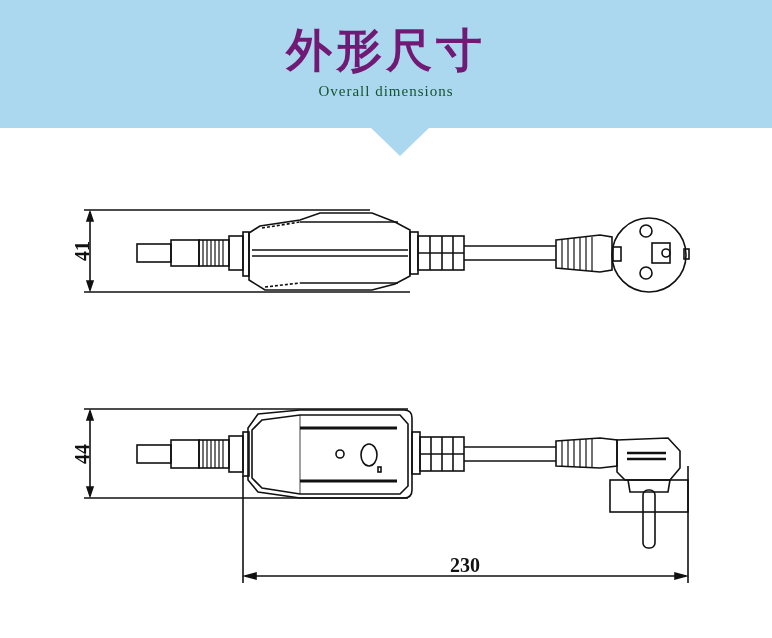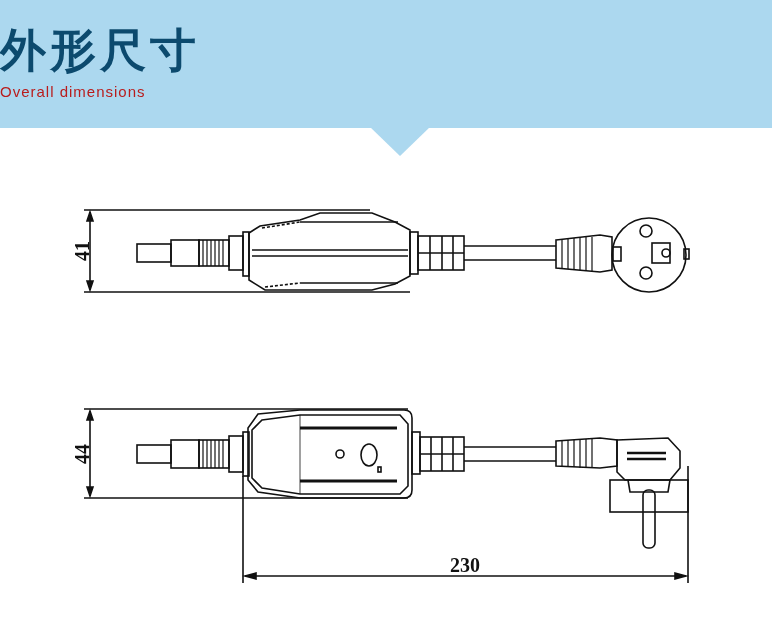--- a/index.html
+++ b/index.html
@@ -1,19 +1,19 @@
 <!DOCTYPE html>
 <html><head>
 <meta charset="utf-8">
 <style>
   html, body { margin: 0; padding: 0; background: #ffffff; }
   body { width: 772px; height: 638px; position: relative; overflow: hidden; font-family: "DejaVu Sans", sans-serif; }
   .banner { position: absolute; left: 0; top: 0; width: 772px; height: 128px; background: #acd8ef; }
-  .title { position: absolute; left: 0; top: 22px; width: 772px; font-size: 46px; font-weight: bold; color: #0c4a6e; letter-spacing: 4px; line-height: 56px; }
-  .subtitle { position: absolute; left: 0; top: 83px; width: 772px; text-align: left; font-family: Liberation Sans, sans-serif; font-size: 15px; color: #b91c1c; letter-spacing: 1px; }
+  .title { position: absolute; left: 0; top: 22px; width: 772px; text-align: center; font-size: 46px; font-weight: bold; color: #701a75; letter-spacing: 4px; line-height: 56px; }
+  .subtitle { position: absolute; left: 0; top: 83px; width: 772px; text-align: center; font-family: Liberation Serif, serif; font-size: 15px; color: #14532d; letter-spacing: 1px; }
   .drawing { position: absolute; left: 0; top: 0; }
   .dim-text { font-family: "Liberation Serif", serif; font-size: 20px; font-weight: bold; fill: #111; }
 </style>
 </head>
 <body>
 
 <div class="banner">
   <div class="title">外形尺寸</div>
   <div class="subtitle">Overall dimensions</div>
 </div>

